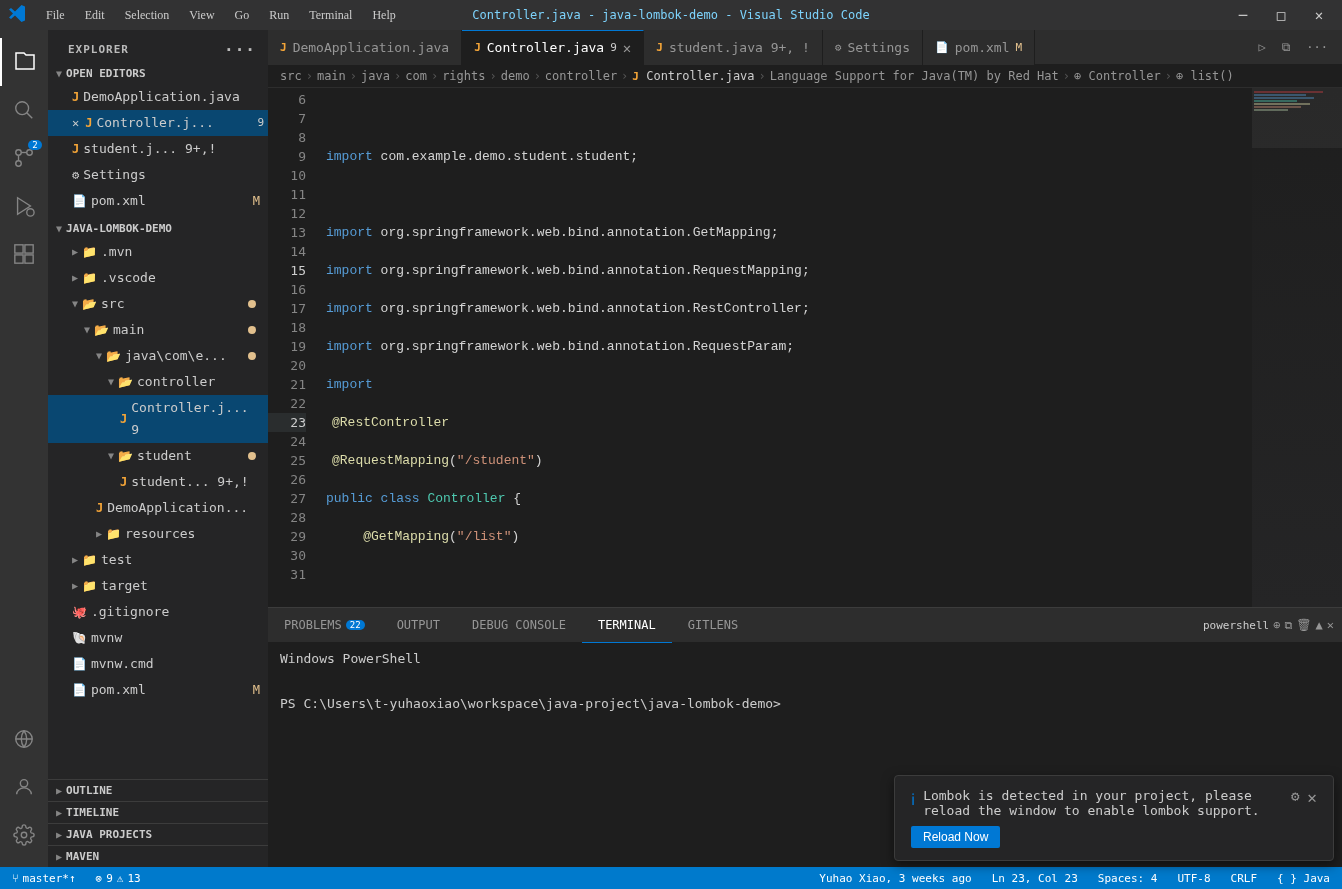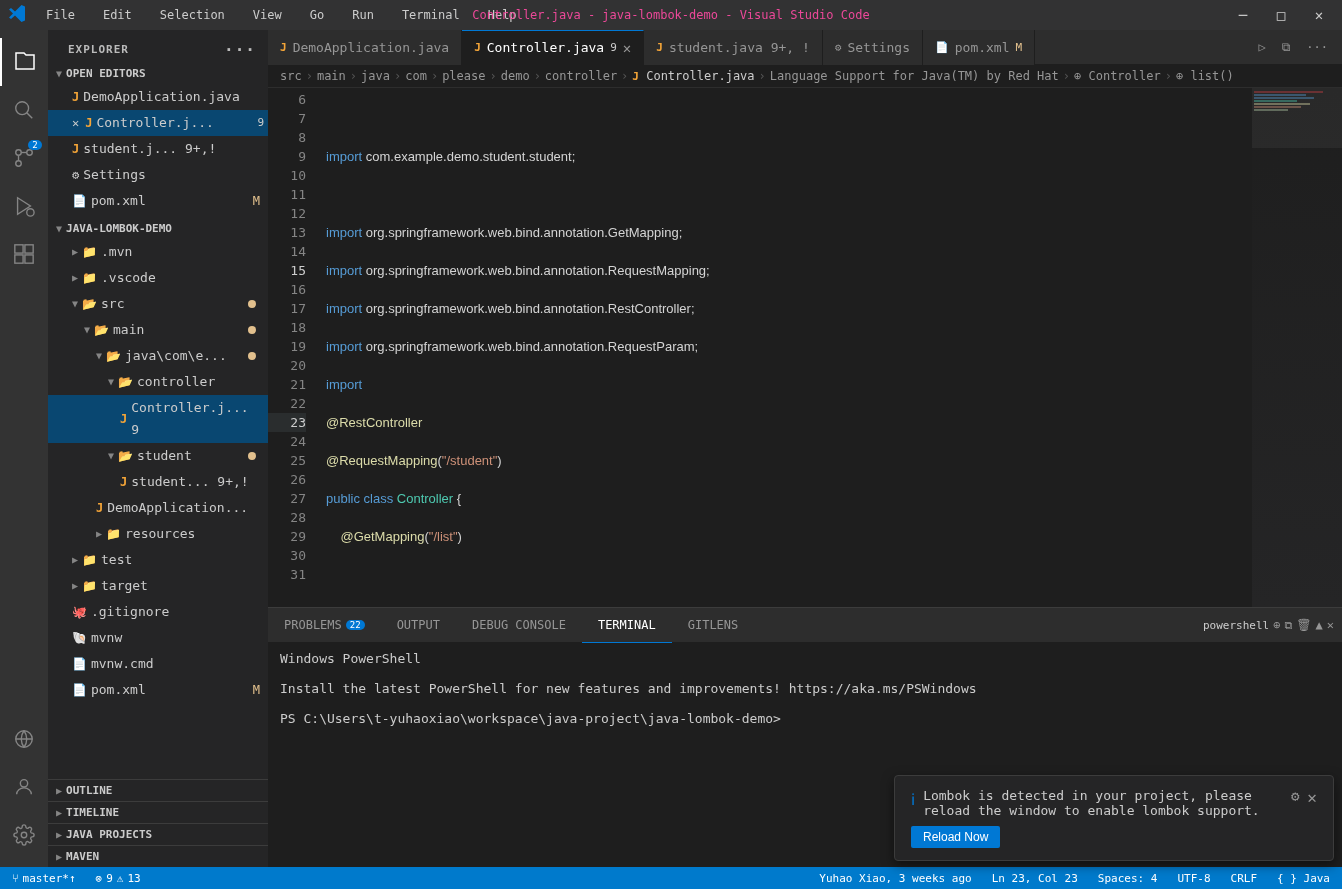--- a/index.html
+++ b/index.html
@@ -30,30 +30,31 @@
       display: flex;
       align-items: center;
       gap: 12px;
     }
     .titlebar-logo {
       color: #0078d4;
       font-size: 16px;
     }
     .titlebar-menu {
       display: flex;
-      gap: 12px;
+      gap: 4px;
+      font-family: Liberation Serif, serif;
     }
     .titlebar-menu span {
       padding: 2px 8px;
       color: #cccccc;
       font-size: 12px;
       cursor: pointer;
     }
     .titlebar-center {
-      color: #ec4899;
+      color: #7dd3fc;
       font-size: 12px;
       position: absolute;
       left: 50%;
       transform: translateX(-50%);
     }
     .titlebar-right {
       display: flex;
       align-items: center;
       gap: 8px;
     }
@@ -257,32 +258,32 @@
       padding-top: 2px;
     }
     .code-content {
       flex: 1;
       overflow: auto;
       padding-left: 8px;
       padding-top: 2px;
       font-size: 13px;
       line-height: 19px;
       white-space: pre;
-      font-family: Liberation Sans, sans-serif;
+      font-family: Liberation Mono, monospace;
     }
     .code-line {
       display: flex;
       align-items: center;
       min-height: 19px;
     }
 
     
     .kw { color: #569cd6; }
     .str { color: #ce9178; }
-    .ann { color: #dcdcaa; }
+    .ann { color: #dcdcaa; margin-left: 6px; }
     .cls { color: #4ec9b0; }
     .cmt { color: #6a9955; }
     .plain { color: #d4d4d4; }
 
     
     .minimap {
       width: 90px;
       background: #1e1e1e;
       overflow: hidden;
       flex-shrink: 0;
@@ -713,21 +714,21 @@
 
     <div class="breadcrumb">
       <span>src</span>
       <span class="sep">›</span>
       <span>main</span>
       <span class="sep">›</span>
       <span>java</span>
       <span class="sep">›</span>
       <span>com</span>
       <span class="sep">›</span>
-      <span>please</span>
+      <span>rights</span>
       <span class="sep">›</span>
       <span>demo</span>
       <span class="sep">›</span>
       <span>controller</span>
       <span class="sep">›</span>
       <span style="color:#cccccc;">
         <span style="color:#f4a538; font-weight:bold; font-size:11px;">J</span> Controller.java
       </span>
       <span class="sep">›</span>
       <span>Language Support for Java(TM) by Red Hat</span>
@@ -836,21 +837,20 @@
             <span style="color:#969696; cursor:pointer;">⊕</span>
             <span style="color:#969696; cursor:pointer; font-size:11px;">⧉</span>
             <span style="color:#969696; cursor:pointer;">🗑</span>
             <span style="color:#969696; cursor:pointer;">▲</span>
             <span style="color:#969696; cursor:pointer;">✕</span>
           </div>
         </div>
         <div class="panel-content">
           <div>Windows PowerShell</div>
           <div>&nbsp;</div>
-          <div>Install the latest PowerShell for new features and improvements! https://aka.ms/PSWindows</div>
           <div>&nbsp;</div>
           <div>PS C:\Users\t-yuhaoxiao\workspace\java-project\java-lombok-demo&gt;</div>
         </div>
       </div>
     </div>
   </div>
 </div>
 
 <div class="status-bar">
   <div class="status-left">

